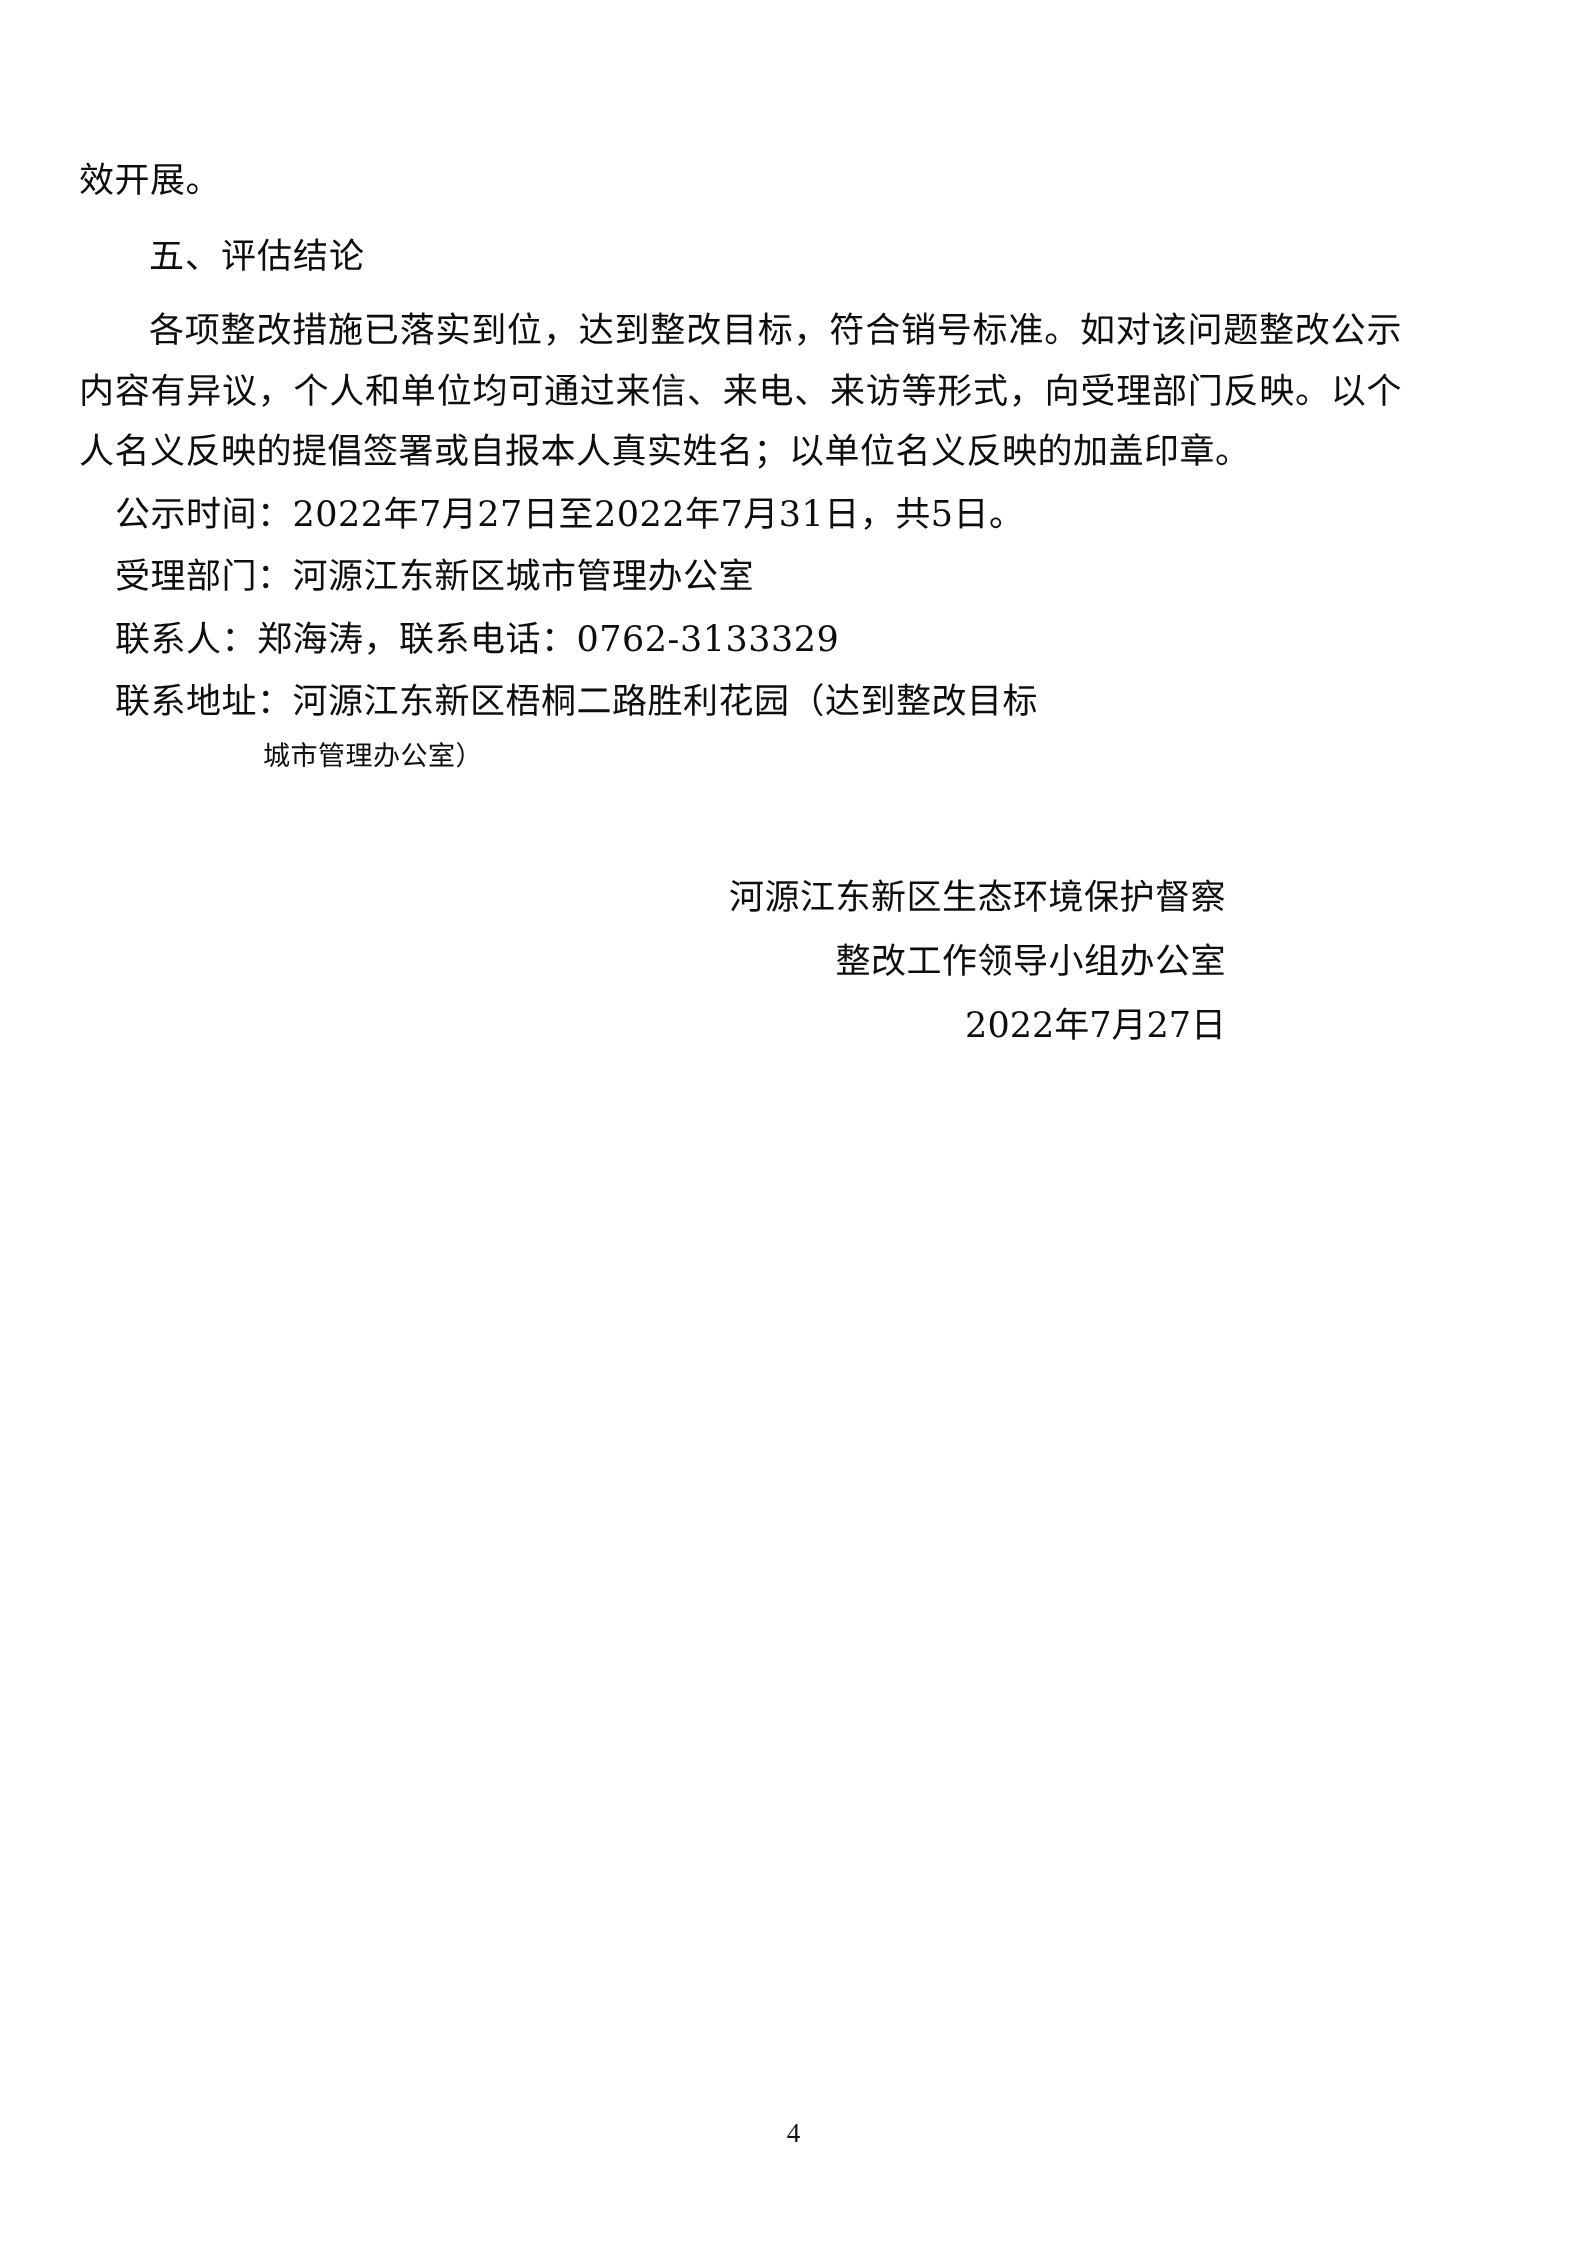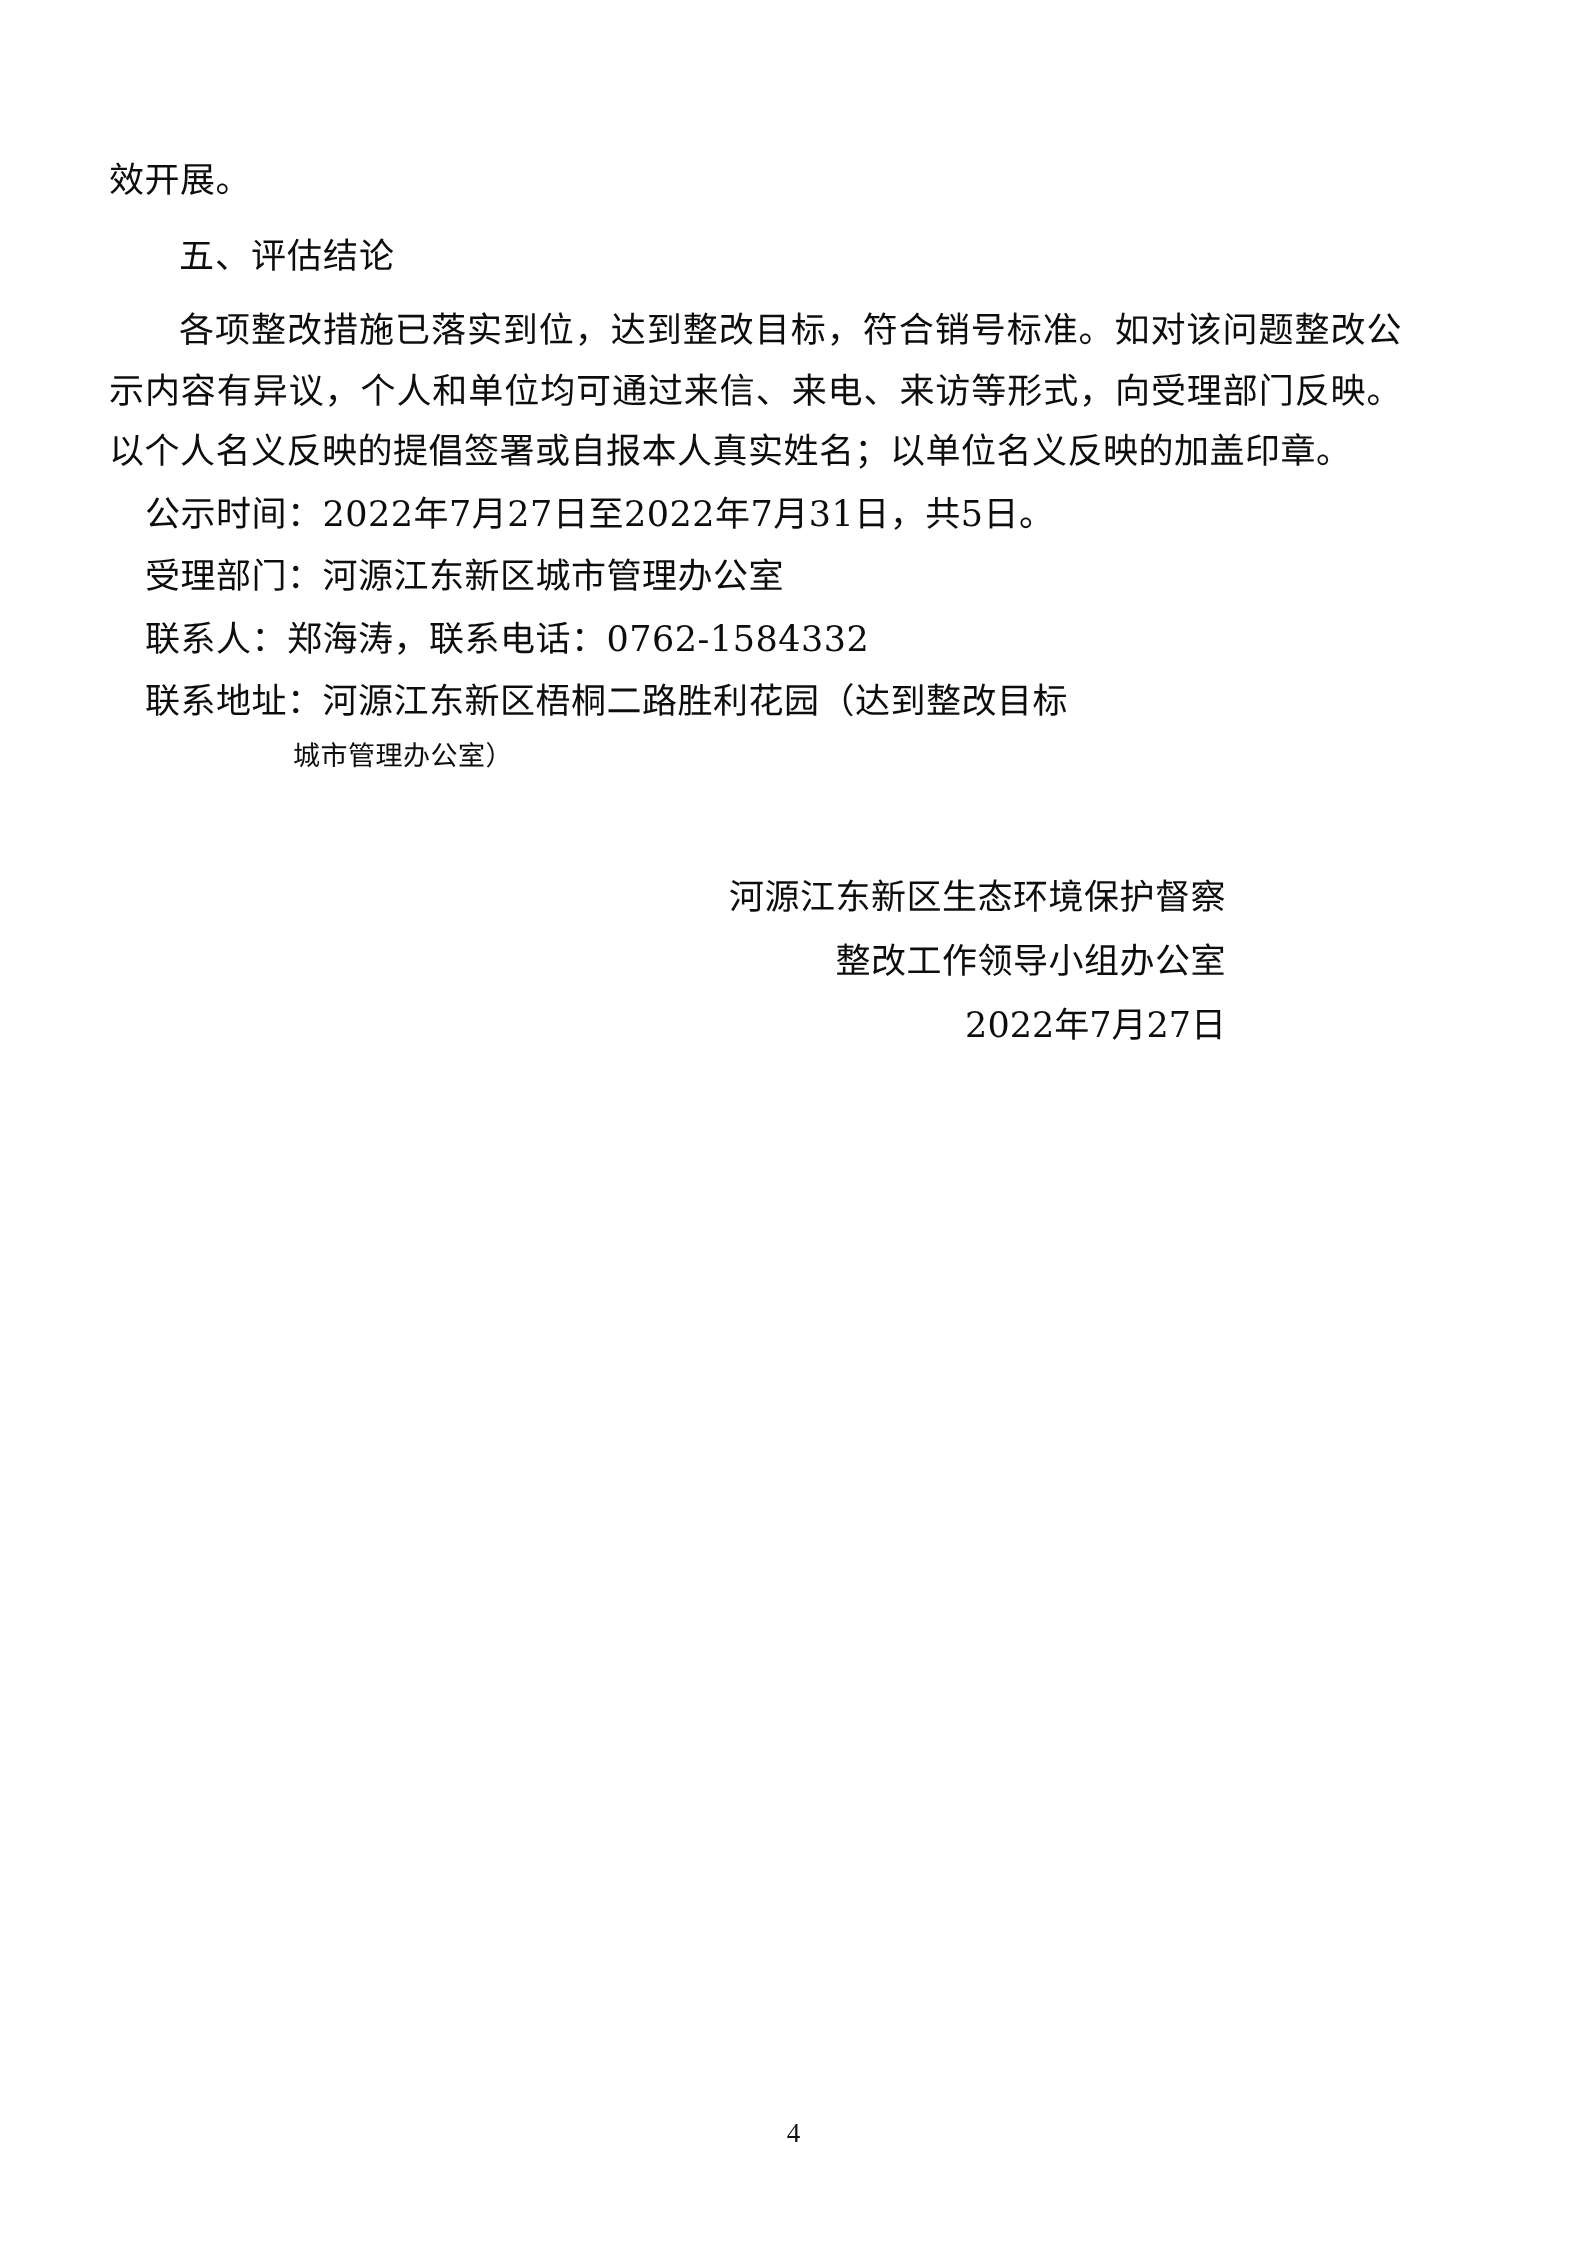--- a/index.html
+++ b/index.html
@@ -10,21 +10,21 @@
   body {
     width: 1587px;
     height: 2245px;
     position: relative;
     font-family: "DejaVu Serif", "Liberation Serif", serif;
     color: #0d0d0d;
   }
   .page {
     position: absolute;
     inset: 0;
-    padding: 150px 185px 60px 109px;
+    padding: 150px 185px 60px 79px;
     box-sizing: border-box;
   }
   .doc-body {
     font-size: 35px;
     line-height: 1.72;
     letter-spacing: 0.5px;
   }
   .para {
     margin: 0 0 2px 0;
     text-align: justify;
@@ -89,21 +89,21 @@
     <p class="para cont-line">效开展。</p>
 
     <p class="section-heading">五、评估结论</p>
 
     <p class="para indent-2">各项整改措施已落实到位，达到整改目标，符合销号标准。如对该问题整改公示内容有异议，个人和单位均可通过来信、来电、来访等形式，向受理部门反映。以个人名义反映的提倡签署或自报本人真实姓名；以单位名义反映的加盖印章。</p>
 
     <p class="info-line">公示时间：2022年7月27日至2022年7月31日，共5日。</p>
 
     <p class="info-line">受理部门：河源江东新区城市管理办公室</p>
 
-    <p class="info-line">联系人：郑海涛，联系电话：0762-1584332</p>
+    <p class="info-line">联系人：郑海涛，联系电话：0762-3133329</p>
 
     <p class="info-line">联系地址：河源江东新区梧桐二路胜利花园（达到整改目标</p>
 
     <p class="info-cont">城市管理办公室）</p>
 
     <div class="signature-block">
       <p class="sig-line">河源江东新区生态环境保护督察</p>
       <p class="sig-line">整改工作领导小组办公室</p>
       <p class="sig-line date num-latin">2022年7月27日</p>
     </div>

